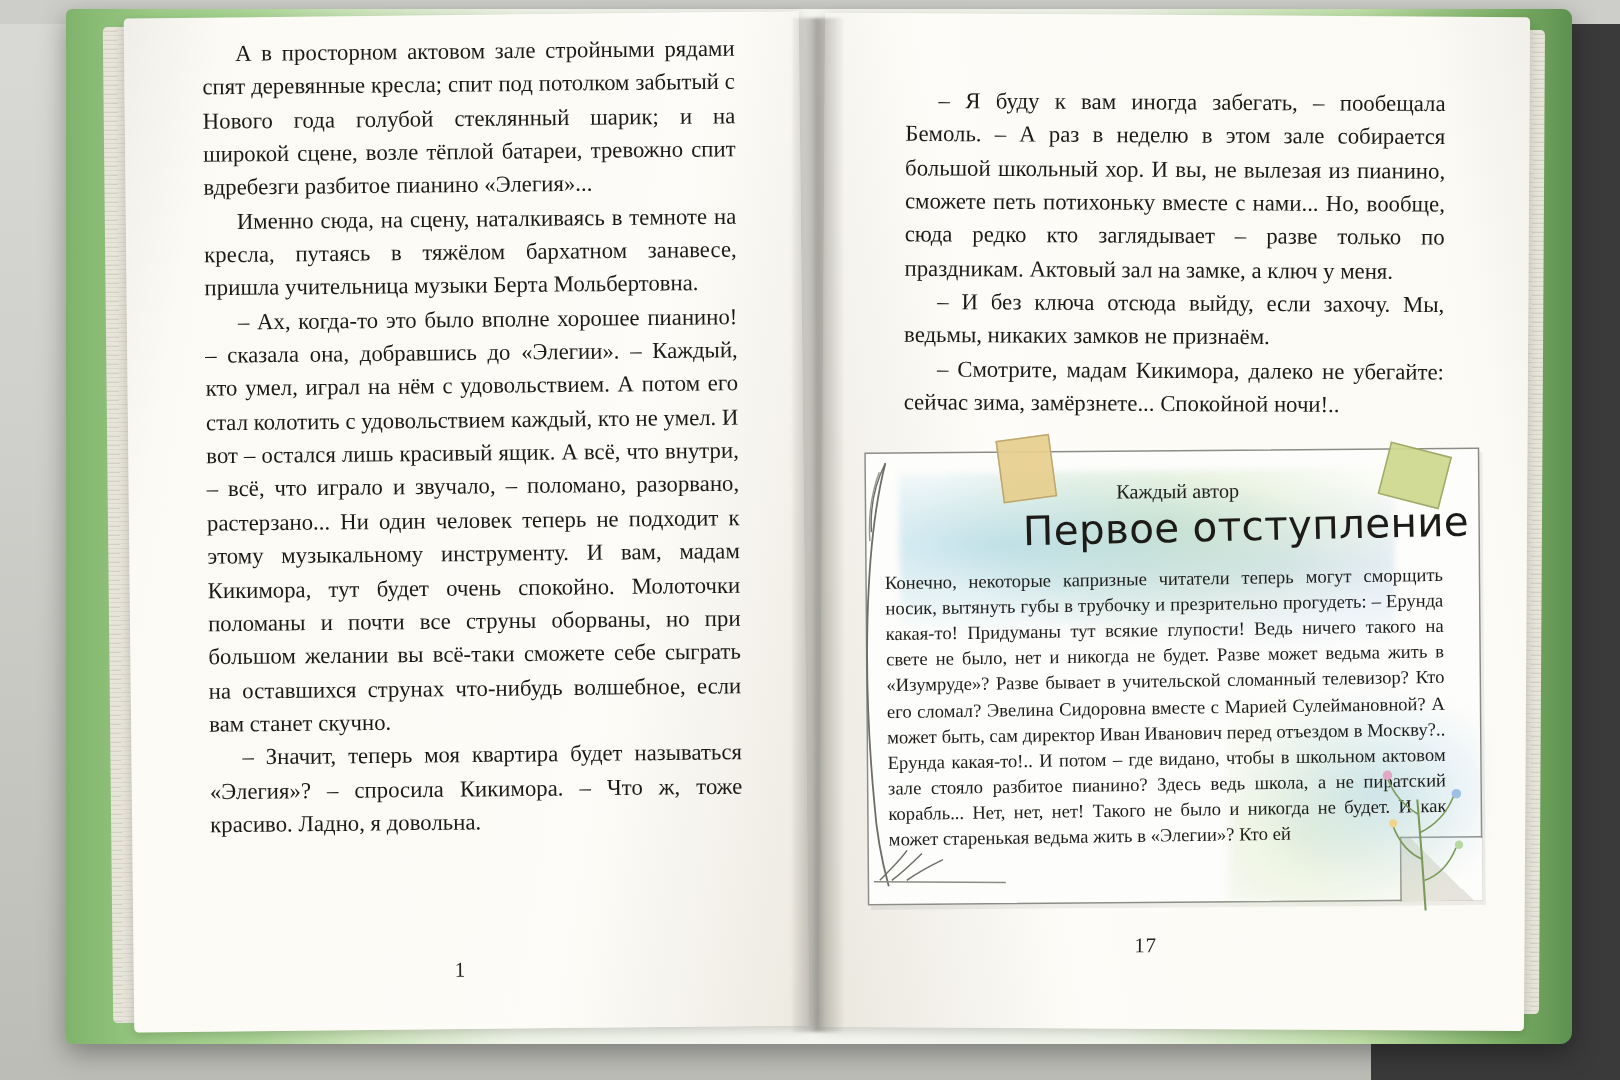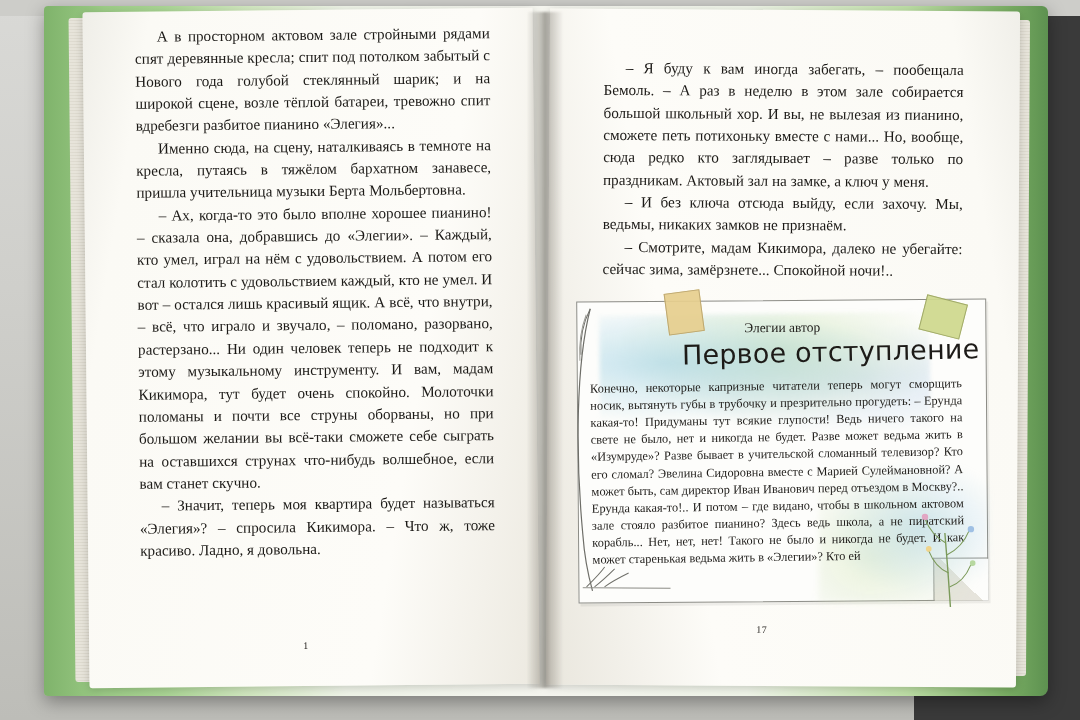--- a/index.html
+++ b/index.html
@@ -98,21 +98,21 @@
   }
   .text-col p { margin: 0; text-indent: 22px; }
   .col-left {
     left: 52px; top: 14px; width: 355px;
   }
   .col-right {
     left: 54px; top: 48px; width: 360px;
   }
   .folio {
     position: absolute;
-    font-size: 10px;
+    font-size: 14px;
     color: #262320;
     letter-spacing: .5px;
   }
   .folio-left { left: 214px; top: 630px; }
   .folio-right { left: 210px; top: 614px; }
 
   
   .sidebar-illo {
     position: absolute;
     left: 22px;
@@ -246,21 +246,21 @@
 
         <svg class="curl" viewBox="0 0 26 290">
           <path d="M20 4 C6 60 6 150 14 230 C16 256 20 272 24 286" fill="none" stroke="#6e6e68" stroke-width="1.2"></path>
           <path d="M20 4 C12 20 10 36 11 50" fill="none" stroke="#6e6e68" stroke-width="1"></path>
           <path d="M16 10 C10 26 9 42 10 56" fill="none" stroke="#9a9a94" stroke-width="1"></path>
         </svg>
 
         <div class="tape tape-a"></div>
         <div class="tape tape-b"></div>
 
-        <div class="illo-caption">Элегии автор</div>
+        <div class="illo-caption">Каждый автор</div>
         <div class="illo-title">Первое отступление</div>
         <div class="illo-body">
           <p>Конечно, некоторые капризные читатели теперь могут сморщить носик, вытянуть губы в трубочку и презрительно прогудеть: – Ерунда какая-то! Придуманы тут всякие глупости! Ведь ничего такого на свете не было, нет и никогда не будет. Раз­ве может ведьма жить в «Изумруде»? Разве бывает в учитель­ской сломанный телевизор? Кто его сломал? Эвелина Сидо­ровна вместе с Марией Сулеймановной? А может быть, сам директор Иван Иванович перед отъездом в Москву?.. Ерунда какая-то!.. И потом – где видано, чтобы в школьном актовом зале стояло разбитое пиани­но? Здесь ведь школа, а не пиратский корабль... Нет, нет, нет! Такого не было и никогда не будет. И как может старенькая ведьма жить в «Элегии»? Кто ей</p>
         </div>
 
         <svg class="sprig" viewBox="0 0 90 110">
           <path d="M46 108 C44 80 42 56 40 34" stroke="#7b9a5a" stroke-width="1.4" fill="none"></path>
           <path d="M41 44 C30 38 24 30 20 20" stroke="#7b9a5a" stroke-width="1.1" fill="none"></path>
           <path d="M42 56 C54 50 60 42 64 32" stroke="#7b9a5a" stroke-width="1.1" fill="none"></path>
           <path d="M44 74 C34 70 28 62 24 52" stroke="#7b9a5a" stroke-width="1.1" fill="none"></path>

